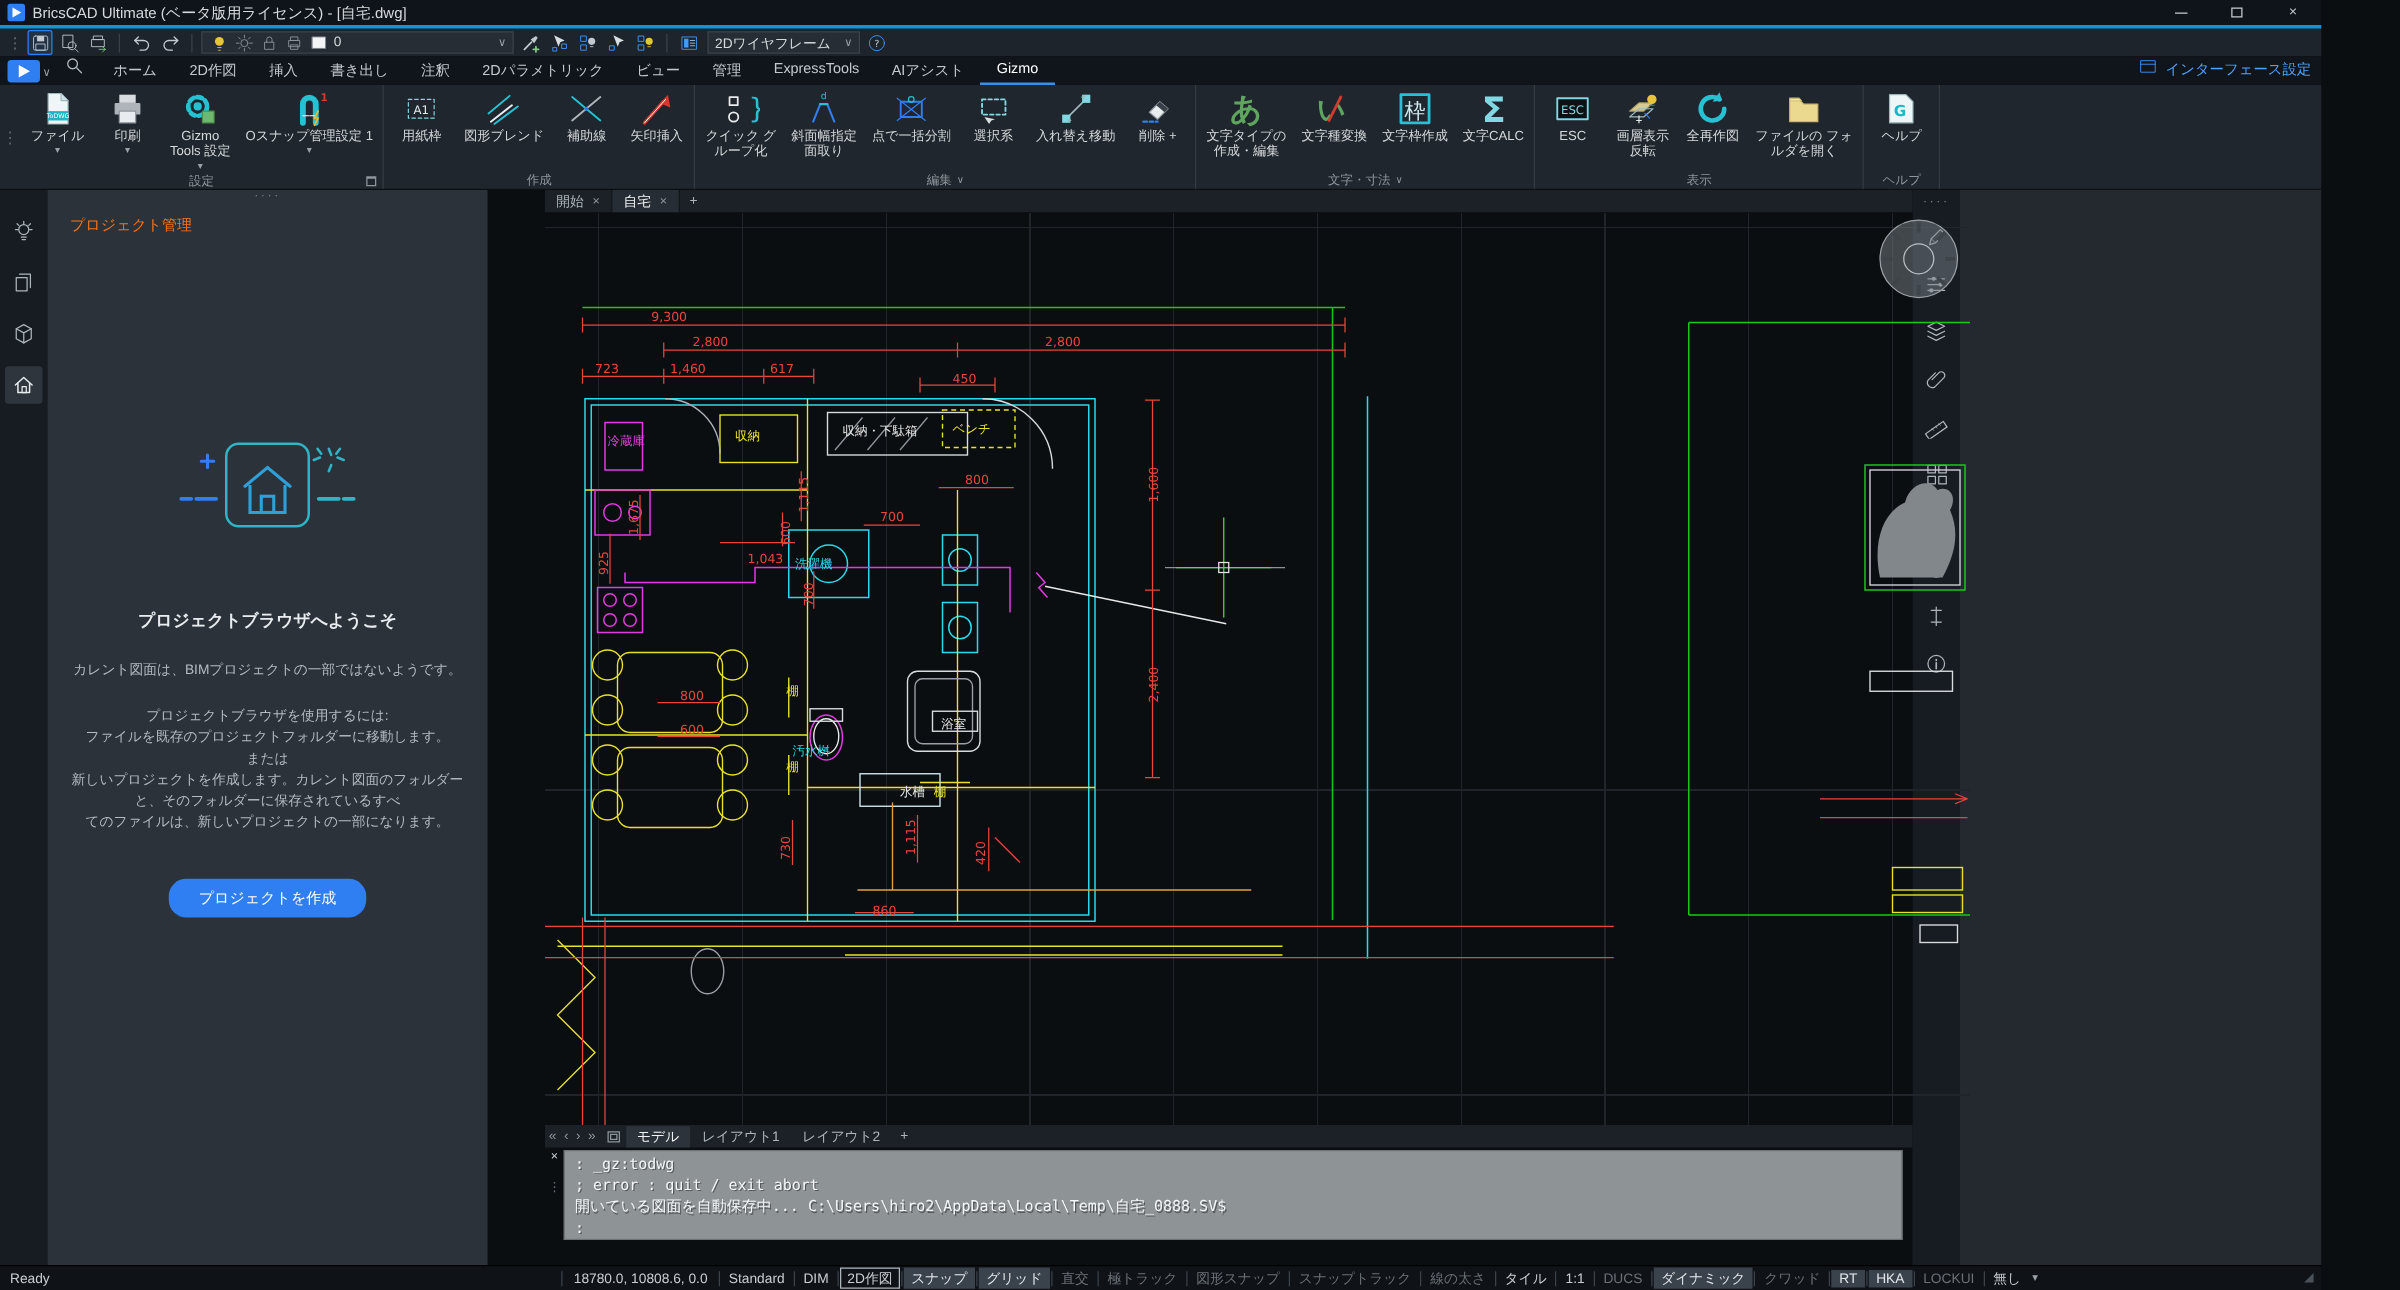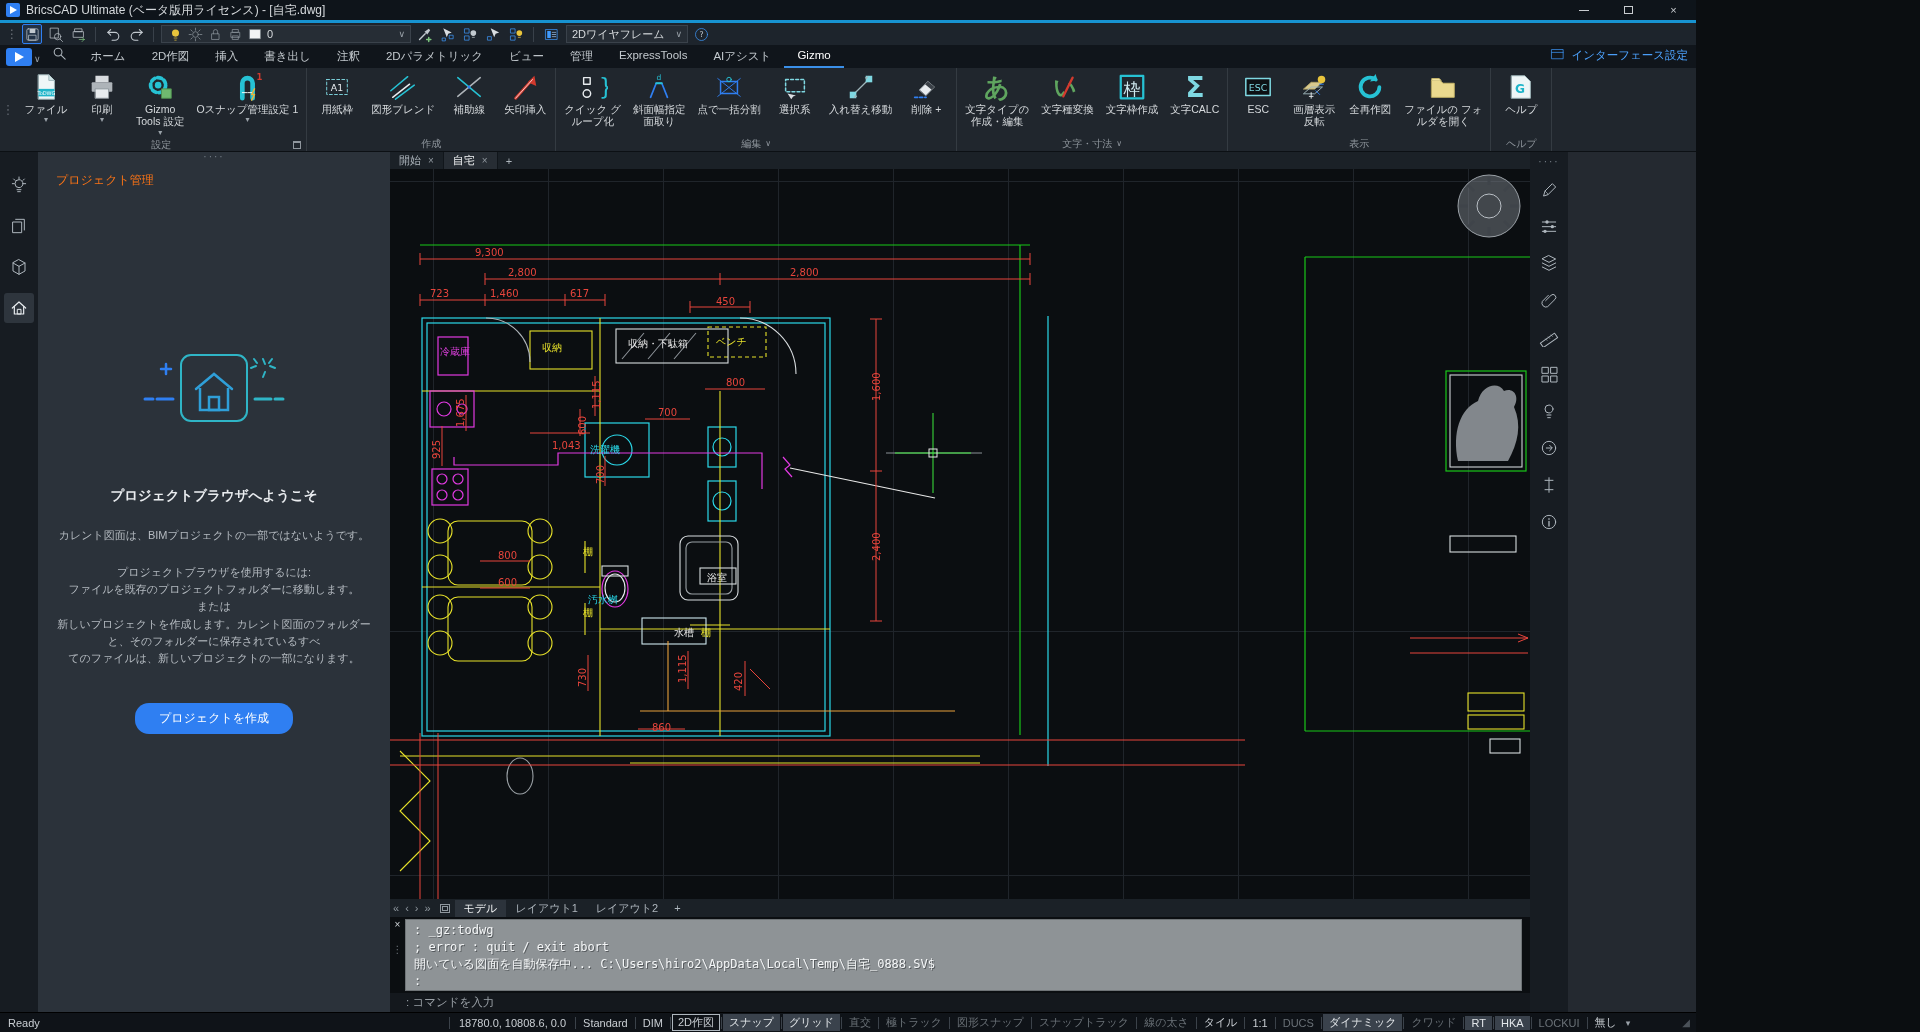--- a/index.html
+++ b/index.html
@@ -1,18 +1,18 @@
 <!DOCTYPE html>
 <html><head>
 <meta charset="utf-8">
 <style>
   * { margin:0; padding:0; box-sizing:border-box; }
   html,body { width:1920px; height:1032px; overflow:hidden; background:#0b0e11;
     font-family:"Liberation Sans","DejaVu Sans",sans-serif; -webkit-font-smoothing:antialiased; }
-  .app { width:1696px; height:1032px; display:flex; flex-direction:column; }
+  .app { width:1857px; height:1032px; display:flex; flex-direction:column; }
 
   
   .titlebar { height:20px; background:#0e141a; display:flex; align-items:center; color:#d6dadd; font-size:12px; }
   .titlebar .applogo { width:14px; height:14px; margin:0 6px 0 6px; background:#2f7ff2; border-radius:2px; position:relative; }
   .titlebar .applogo::after { content:""; position:absolute; left:4px; top:3px; border-left:7px solid #fff; border-top:4px solid transparent; border-bottom:4px solid transparent; }
   .win-controls { margin-left:auto; display:flex; height:100%; }
   .win-btn { width:45px; height:100%; display:flex; align-items:center; justify-content:center; color:#c8ccd0; font-size:11px; }
   .win-btn .bar { width:10px; height:1px; background:#c8ccd0; }
   .win-btn .box { width:9px; height:8px; border:1px solid #c8ccd0; }
   .accent { height:3px; background:#1793d1; }
@@ -61,21 +61,21 @@
   .ppanel { width:352px; background:#2b323a; position:relative; display:flex; flex-direction:column; }
   .phandle { text-align:center; color:#79828b; font-size:10px; letter-spacing:2px; height:12px; line-height:10px; }
   .ptitle { color:#f97316; font-size:12px; padding:8px 0 0 18px; }
   .pwelcome { flex:1; display:flex; flex-direction:column; align-items:center; justify-content:center; padding:0 14px 120px 14px; }
   .picon { position:relative; margin-bottom:44px; }
   .pwtitle { color:#e9ecef; font-size:13.5px; font-weight:bold; margin-bottom:22px; text-align:center; }
   .pline { color:#b4bac0; font-size:11px; text-align:center; line-height:1.55; }
   .pusage { margin-top:20px; }
   .pbtn { margin-top:36px; background:#2f7ff2; color:#fff; font-size:12px; border:none; border-radius:14px; padding:7px 24px; }
 
-  .center { width:1140px; display:flex; flex-direction:column; background:#0b0e11; }
+  .center { width:1140px; display:flex; flex-direction:column; background:#0b0e11;padding-left:46px; }
   .dtabs { height:18px; background:#1b2127; display:flex; align-items:stretch; font-size:11px; }
   .dtab { display:flex; align-items:center; gap:7px; padding:0 9px; color:#aeb6bd; border-right:1px solid #11161b; }
   .dtab.active { background:#272d34; color:#f2f4f5; }
   .dtab .x { color:#8f979e; font-size:10px; }
   .dplus { display:flex; align-items:center; padding:0 8px; color:#aeb6bd; }
   .canvas { height:730px; position:relative; background:#0b0e11; }
   .canvas svg { display:block; }
 
   .laybar { height:18px; background:#1b2127; display:flex; align-items:center; font-size:11px; color:#aeb6bd; }
   .lnav { padding:0 3px; color:#8f979e; font-size:11px; }
@@ -852,23 +852,20 @@
           <span>×</span>
           <span class="dots">⋮</span>
         </div>
         <div class="cmdbox" id="cmd-lines">
             <div class="cline">: _gz:todwg</div>
             <div class="cline">; error : quit / exit abort</div>
             <div class="cline">開いている図面を自動保存中... C:\Users\hiro2\AppData\Local\Temp\自宅_0888.SV$</div>
             <div class="cline">:</div>
           </div>
       </div>
-      <div class="cmdin">
-        <span>: コマンドを入力</span>
-      </div>
     </div>
 
     <div class="rrail">
       <span class="rdots">····</span>
       <span class="ritem"><svg viewBox="0 0 30 30" width="20" height="20" fill="none" stroke-linecap="round" stroke-linejoin="round">
             <path d="M7 25l2-7 11-11 5 5-11 11z" stroke="#aeb6bd" stroke-width="1.5"></path>
             <path d="M9 18l5 5" stroke="#aeb6bd"></path>
           </svg></span>
       <span class="ritem"><svg viewBox="0 0 30 30" width="20" height="20" fill="none" stroke-linecap="round" stroke-linejoin="round">
             <path d="M5 9h20M5 16h20M5 23h20" stroke="#aeb6bd" stroke-width="1.5"></path>

